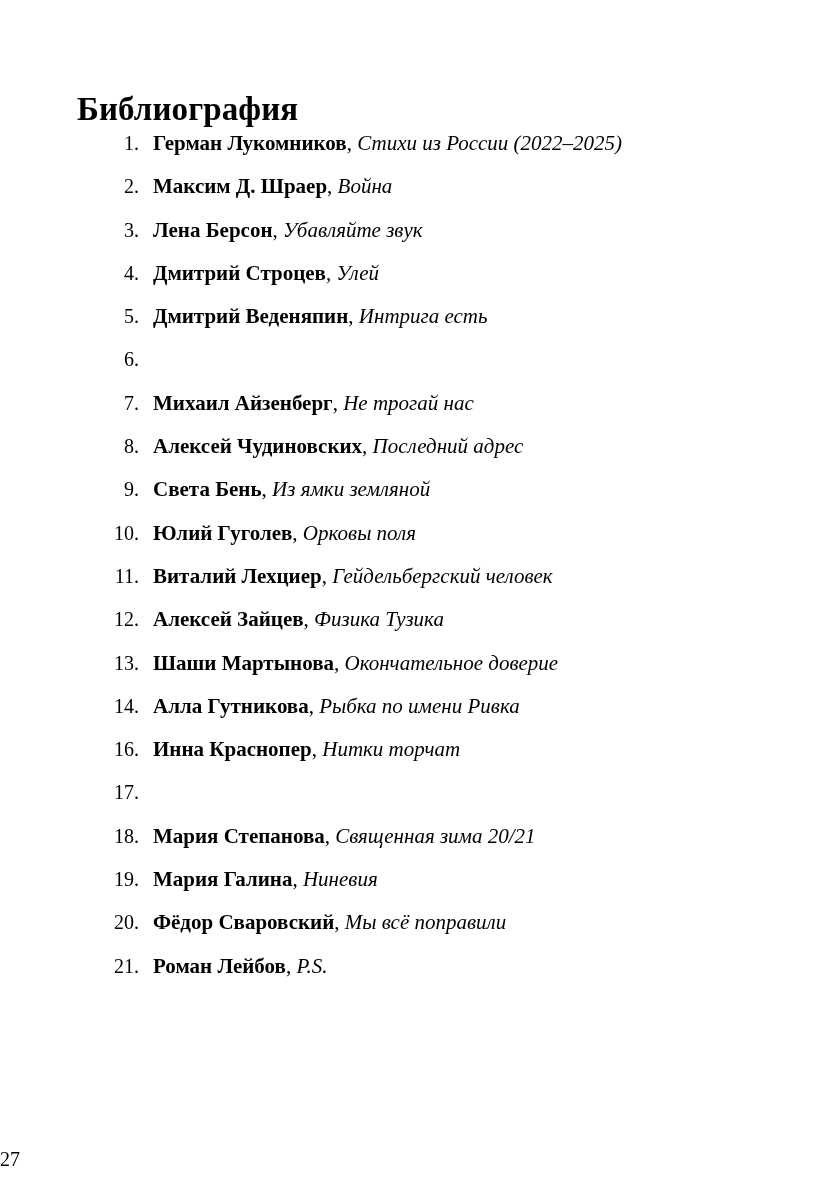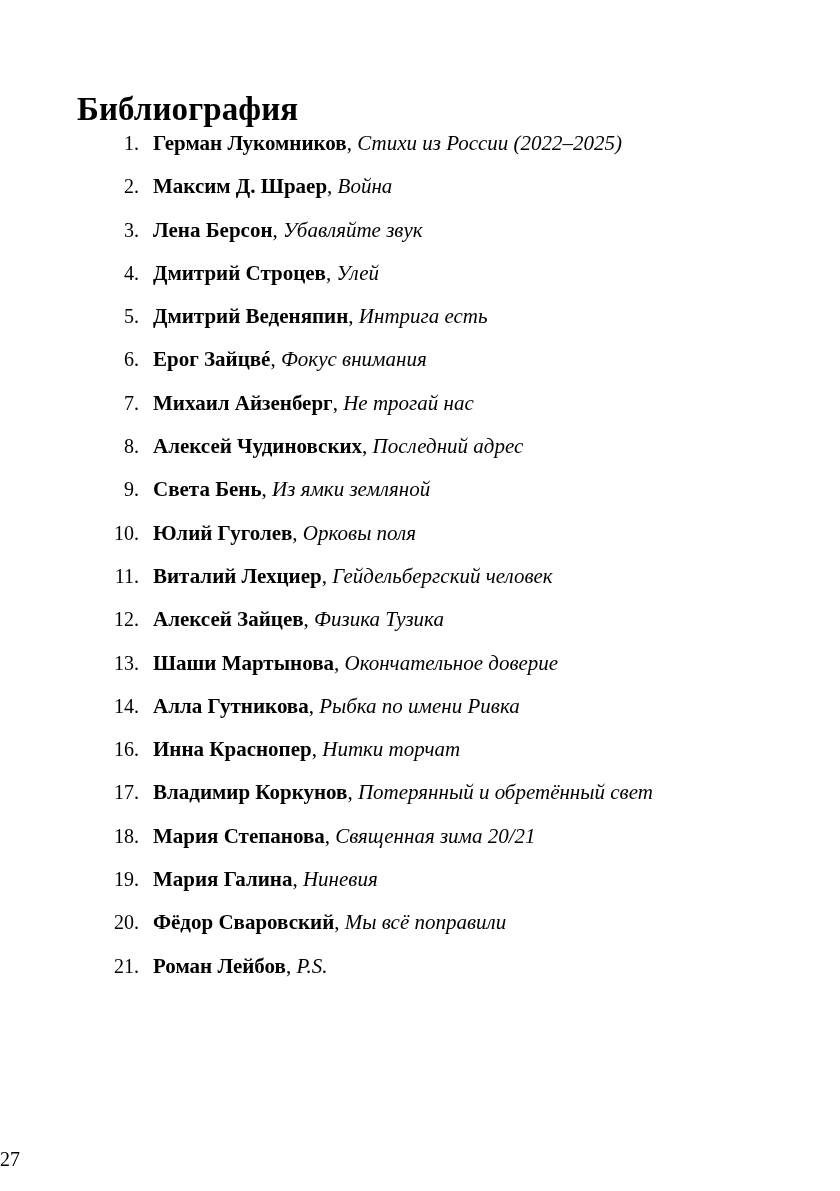--- a/index.html
+++ b/index.html
@@ -120,21 +120,20 @@
       <li class="biblio-item">
         <span class="item-number">4.</span>
         <span class="item-body"><span class="item-author">Дмитрий Строцев</span><span class="item-sep">, </span><span class="item-title">Улей</span></span>
       </li>
       <li class="biblio-item">
         <span class="item-number">5.</span>
         <span class="item-body"><span class="item-author">Дмитрий Веденяпин</span><span class="item-sep">, </span><span class="item-title">Интрига есть</span></span>
       </li>
       <li class="biblio-item">
         <span class="item-number">6.</span>
-        <span class="item-body"><span class="item-author">Ерог Зайцвé</span><span class="item-sep">, </span><span class="item-title">Фокус внимания</span></span>
       </li>
       <li class="biblio-item">
         <span class="item-number">7.</span>
         <span class="item-body"><span class="item-author">Михаил Айзенберг</span><span class="item-sep">, </span><span class="item-title">Не трогай нас</span></span>
       </li>
       <li class="biblio-item">
         <span class="item-number">8.</span>
         <span class="item-body"><span class="item-author">Алексей Чудиновских</span><span class="item-sep">, </span><span class="item-title">Последний адрес</span></span>
       </li>
       <li class="biblio-item">
@@ -160,21 +159,20 @@
       <li class="biblio-item">
         <span class="item-number">14.</span>
         <span class="item-body"><span class="item-author">Алла Гутникова</span><span class="item-sep">, </span><span class="item-title">Рыбка по имени Ривка</span></span>
       </li>
       <li class="biblio-item">
         <span class="item-number">16.</span>
         <span class="item-body"><span class="item-author">Инна Краснопер</span><span class="item-sep">, </span><span class="item-title">Нитки торчат</span></span>
       </li>
       <li class="biblio-item">
         <span class="item-number">17.</span>
-        <span class="item-body"><span class="item-author">Владимир Коркунов</span><span class="item-sep">, </span><span class="item-title">Потерянный и обретённый свет</span></span>
       </li>
       <li class="biblio-item">
         <span class="item-number">18.</span>
         <span class="item-body"><span class="item-author">Мария Степанова</span><span class="item-sep">, </span><span class="item-title">Священная зима 20/21</span></span>
       </li>
       <li class="biblio-item">
         <span class="item-number">19.</span>
         <span class="item-body"><span class="item-author">Мария Галина</span><span class="item-sep">, </span><span class="item-title">Ниневия</span></span>
       </li>
       <li class="biblio-item">

